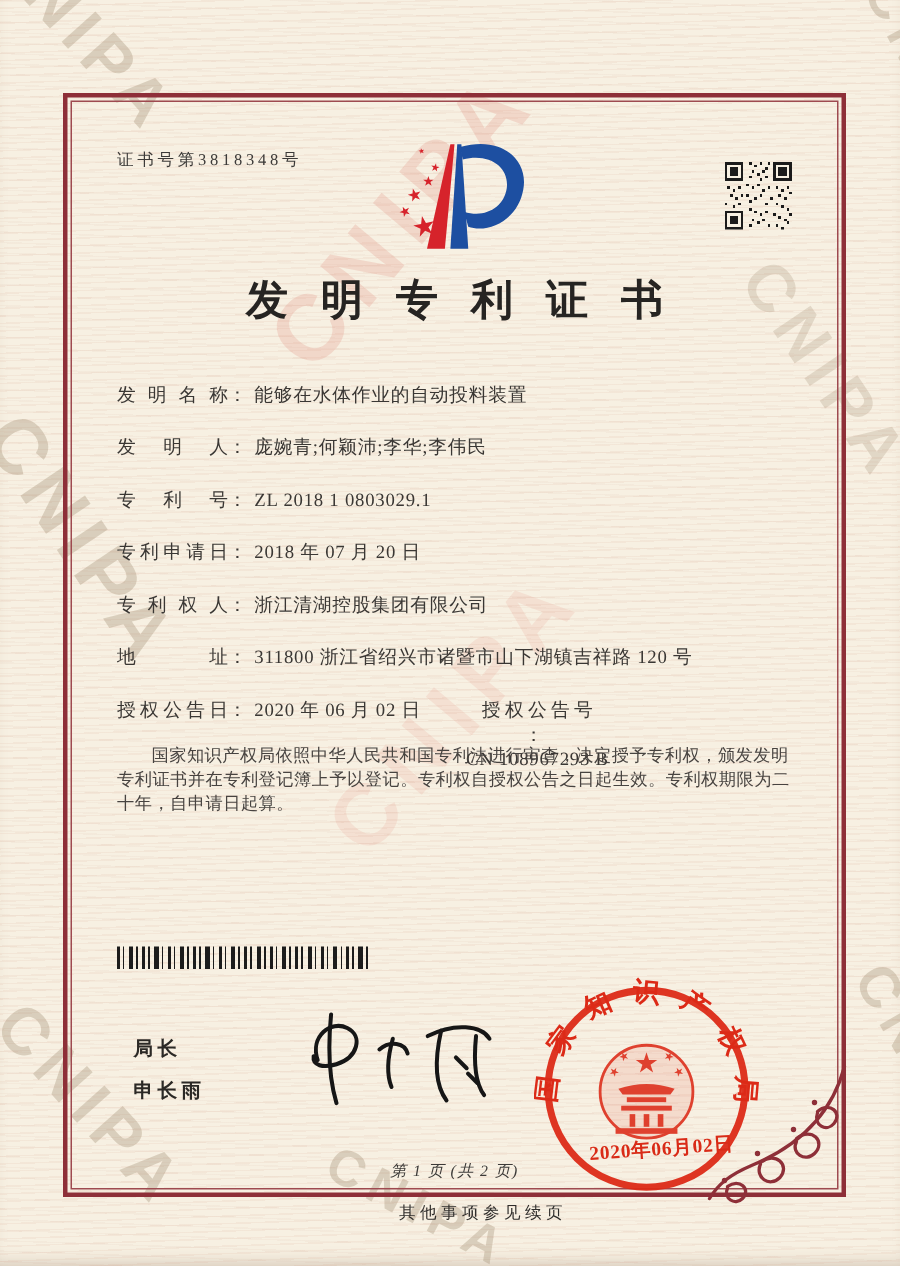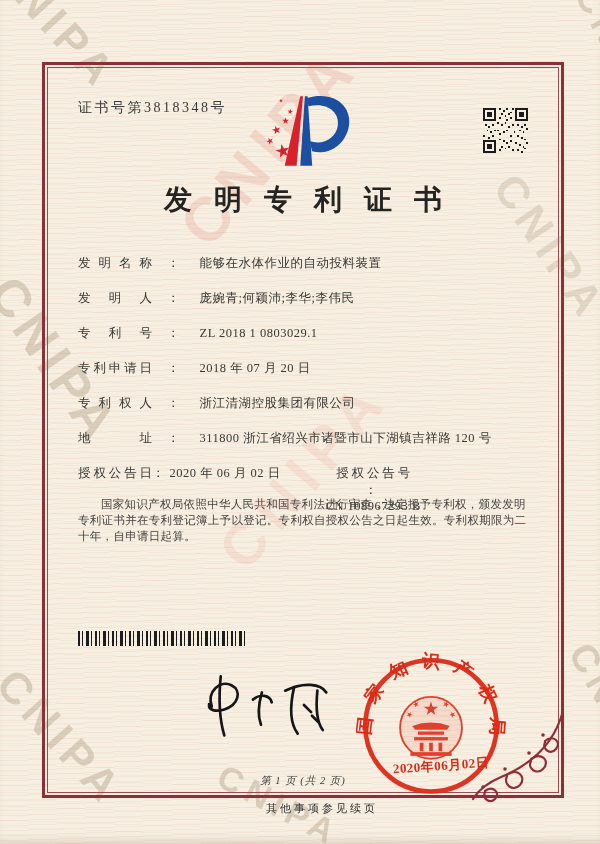--- a/index.html
+++ b/index.html
@@ -18,28 +18,28 @@
   .wm4{left:-40px;top:330px;font-size:52px;transform:rotate(56deg);}
   .wm5{left:-22px;top:712px;font-size:44px;transform:rotate(48deg);}
   .wm6{left:212px;top:786px;font-size:34px;transform:rotate(28deg);}
   .wm7{left:542px;top:688px;font-size:38px;transform:rotate(60deg);}
   .wmp{color:rgba(224,128,112,.22);}
   .wmp1{left:150px;top:110px;font-size:62px;transform:rotate(-50deg);letter-spacing:10px;}
   .wmp2{left:190px;top:440px;font-size:58px;transform:rotate(-50deg);letter-spacing:10px;color:rgba(224,128,112,.14);}
   
   .frame{position:absolute;left:42px;top:62px;width:516px;height:730px;border:3px solid #8e2f38;z-index:1;}
   .frame-inner{position:absolute;inset:2px;border:1px solid #9e4a50;pointer-events:none;}
-  .cert-no{position:absolute;left:33px;top:34px;font-size:14px;letter-spacing:2.5px;color:#3c3a38;text-align:right;}
+  .cert-no{position:absolute;left:33px;top:34px;font-size:11px;letter-spacing:2.5px;color:#3c3a38;text-align:right;}
   .logo{position:absolute;left:203px;top:22px;width:110px;height:88px;}
   .qr{position:absolute;left:438px;top:43px;width:45px;height:45px;}
   .title{position:absolute;left:0;right:0;top:116px;text-align:center;font-size:28px;font-weight:bold;
          letter-spacing:22px;text-indent:22px;color:#262422;}
   
   .fields{position:absolute;left:33px;top:190px;width:462px;font-size:12.5px;color:#3a3734;}
-  .frow{display:flex;align-items:baseline;height:14px;margin-bottom:21px;white-space:nowrap;gap:15px;}
+  .frow{display:flex;align-items:baseline;height:14px;margin-bottom:21px;white-space:nowrap;}
   .flabel{display:inline-block;width:74px;text-align:justify;text-align-last:justify;text-justify:inter-character;}
   .colon{margin-right:5px;}
   .fvalue{letter-spacing:.5px;}
   .pair{display:flex;align-items:center;}
   .pair2{margin-left:30px;flex-direction:column;}
   
   .bodytext{position:absolute;left:33px;top:432px;width:458px;font-size:11.5px;line-height:15.8px;
             color:#474340;letter-spacing:.3px;}
   .bodytext p{margin:0;text-indent:2em;}
   .barcode{position:absolute;left:33px;top:566px;width:168px;height:15px;
@@ -157,20 +157,24 @@
         </span>
       </div>
     </div>
 
     <div class="bodytext">
       <p>国家知识产权局依照中华人民共和国专利法进行审查，决定授予专利权，颁发发明专利证书并在专利登记簿上予以登记。专利权自授权公告之日起生效。专利权期限为二十年，自申请日起算。</p>
     </div>
 
     <div class="barcode"></div>
 
+    <div class="director">
+      <div>局长</div>
+      <div>申长雨</div>
+    </div>
 
     <svg class="signature" viewBox="0 0 170 76" aria-label="申长雨">
       <g fill="none" stroke="#161616" stroke-width="3" stroke-linecap="round">
         <path d="M30,40 C24,22 40,10 52,16 C64,22 60,38 44,43 C34,46 26,44 27,37"></path>
         <path d="M40,6 C38,26 38,52 44,72"></path>
         <path d="M86,24 C82,38 81,50 85,60"></path>
         <path d="M76,32 C84,25 95,27 97,35"></path>
         <path d="M112,22 C132,12 152,14 158,24"></path>
         <path d="M122,18 C117,40 117,58 126,70"></path>
         <path d="M148,22 C146,42 148,58 154,66"></path>

